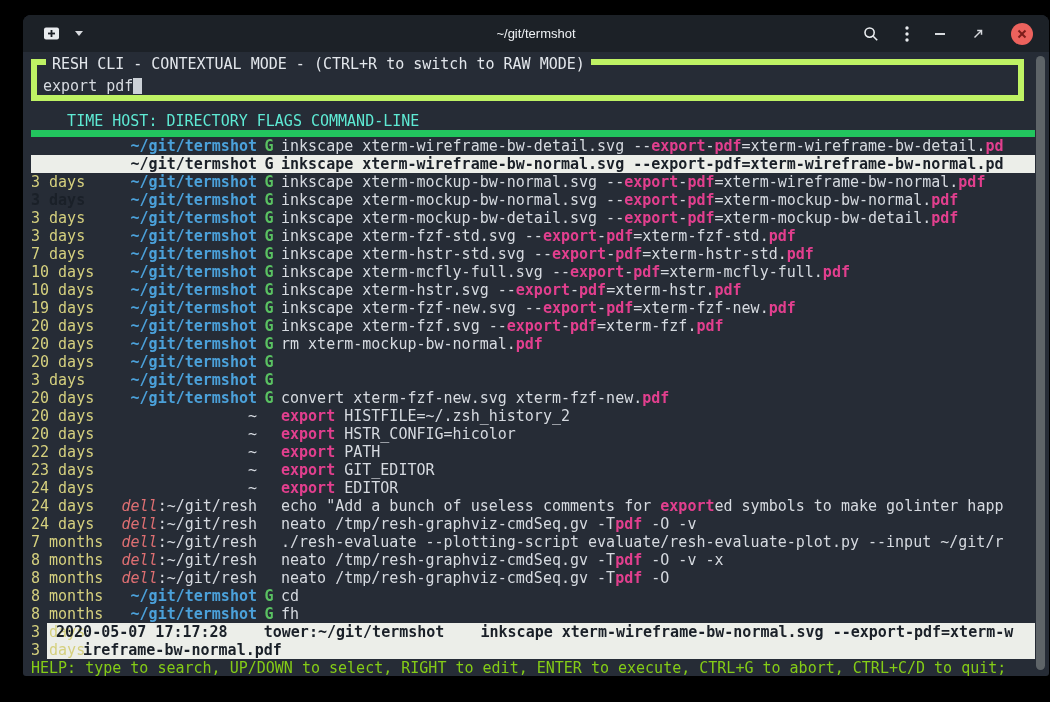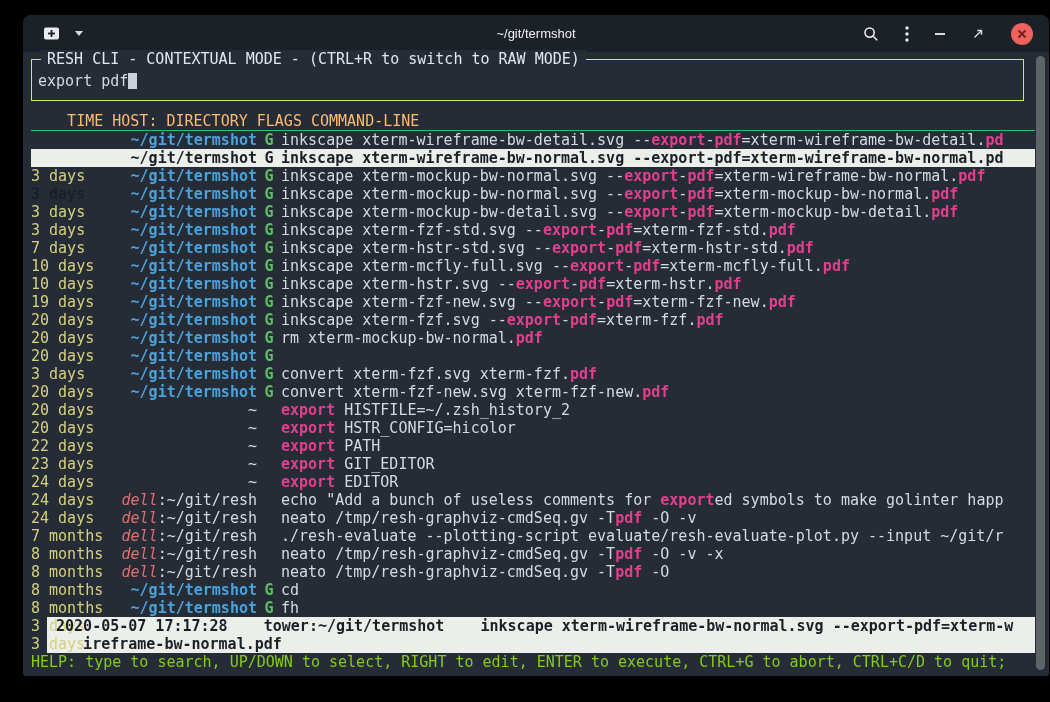--- a/index.html
+++ b/index.html
@@ -21,29 +21,29 @@
   .chev{width:0;height:0;border-left:4px solid transparent;border-right:4px solid transparent;
         border-top:5px solid #d7dade;}
   .close-btn{width:22px;height:22px;border-radius:50%;background:var(--c-close_button,#ec625d);}
   .minimize-bar{width:10px;height:2px;background:#d7dade;}
 
   
   .terminal{position:relative;box-sizing:border-box;height:624px;
             padding:7px 14px 0 8px;
             font:15px/18px "DejaVu Sans Mono",monospace;color:#d6dae0;}
 
-  .frame{position:relative;box-sizing:border-box;border:1px solid #bef264;height:42px;
+  .frame{position:relative;box-sizing:border-box;border:6px solid #bef264;height:42px;
          margin-right:11px;}
   .frame-title{position:absolute;top:-10px;left:9px;background:var(--c-background,#262c36);
                padding:0 6px;color:#e3e7ec;white-space:pre;}
   .query-line{padding:12px 0 0 6px;white-space:pre;}
   .cursor{display:inline-block;width:9px;height:16px;background:#ccd1d7;vertical-align:-3px;}
 
-  .thead{margin-top:11px;height:18px;border-bottom:1px solid #22c55e;
-         white-space:pre;color:#fdba74;}
+  .thead{margin-top:11px;height:18px;border-bottom:7px solid #22c55e;
+         white-space:pre;color:#5eead4;}
 
   .row{height:18px;display:flex;white-space:pre;}
   .c-time{width:76px;text-align:left;color:var(--c-time,#d5d07e);flex:none;margin-top:36px;}
   .c-dir{width:150px;text-align:right;flex:none;overflow:hidden;}
   .c-dir .host{color:var(--c-host,#de6f72);font-style:italic;}
   .c-dir .dirpath.repo{color:var(--c-directory,#4ba1da);font-weight:bold;}
   .c-flag{width:24px;text-align:center;color:var(--c-flag,#5ac262);font-weight:bold;flex:none;}
   .c-cmd{flex:1;overflow:hidden;}
   .match{color:var(--c-match,#e23f8e);font-weight:bold;}
   .row.selected{background:var(--c-selection_bg,#eceee9);color:#1a2028;font-weight:bold;}
@@ -136,21 +136,21 @@
         <div class="row"><span class="c-time">3 days</span><span class="c-dir"><span class="dirpath repo">~/git/termshot</span></span><span class="c-flag">G</span><span class="c-cmd"><span>inkscape xterm-mockup-bw-normal.svg --</span><span class="match">export</span><span>-</span><span class="match">pdf</span><span>=xterm-mockup-bw-normal.</span><span class="match">pdf</span></span></div>
         <div class="row"><span class="c-time">7 days</span><span class="c-dir"><span class="dirpath repo">~/git/termshot</span></span><span class="c-flag">G</span><span class="c-cmd"><span>inkscape xterm-mockup-bw-detail.svg --</span><span class="match">export</span><span>-</span><span class="match">pdf</span><span>=xterm-mockup-bw-detail.</span><span class="match">pdf</span></span></div>
         <div class="row"><span class="c-time">10 days</span><span class="c-dir"><span class="dirpath repo">~/git/termshot</span></span><span class="c-flag">G</span><span class="c-cmd"><span>inkscape xterm-fzf-std.svg --</span><span class="match">export</span><span>-</span><span class="match">pdf</span><span>=xterm-fzf-std.</span><span class="match">pdf</span></span></div>
         <div class="row"><span class="c-time">10 days</span><span class="c-dir"><span class="dirpath repo">~/git/termshot</span></span><span class="c-flag">G</span><span class="c-cmd"><span>inkscape xterm-hstr-std.svg --</span><span class="match">export</span><span>-</span><span class="match">pdf</span><span>=xterm-hstr-std.</span><span class="match">pdf</span></span></div>
         <div class="row"><span class="c-time">19 days</span><span class="c-dir"><span class="dirpath repo">~/git/termshot</span></span><span class="c-flag">G</span><span class="c-cmd"><span>inkscape xterm-mcfly-full.svg --</span><span class="match">export</span><span>-</span><span class="match">pdf</span><span>=xterm-mcfly-full.</span><span class="match">pdf</span></span></div>
         <div class="row"><span class="c-time">20 days</span><span class="c-dir"><span class="dirpath repo">~/git/termshot</span></span><span class="c-flag">G</span><span class="c-cmd"><span>inkscape xterm-hstr.svg --</span><span class="match">export</span><span>-</span><span class="match">pdf</span><span>=xterm-hstr.</span><span class="match">pdf</span></span></div>
         <div class="row"><span class="c-time">20 days</span><span class="c-dir"><span class="dirpath repo">~/git/termshot</span></span><span class="c-flag">G</span><span class="c-cmd"><span>inkscape xterm-fzf-new.svg --</span><span class="match">export</span><span>-</span><span class="match">pdf</span><span>=xterm-fzf-new.</span><span class="match">pdf</span></span></div>
         <div class="row"><span class="c-time">20 days</span><span class="c-dir"><span class="dirpath repo">~/git/termshot</span></span><span class="c-flag">G</span><span class="c-cmd"><span>inkscape xterm-fzf.svg --</span><span class="match">export</span><span>-</span><span class="match">pdf</span><span>=xterm-fzf.</span><span class="match">pdf</span></span></div>
         <div class="row"><span class="c-time">3 days</span><span class="c-dir"><span class="dirpath repo">~/git/termshot</span></span><span class="c-flag">G</span><span class="c-cmd"><span>rm xterm-mockup-bw-normal.</span><span class="match">pdf</span></span></div>
         <div class="row"><span class="c-time">20 days</span><span class="c-dir"><span class="dirpath repo">~/git/termshot</span></span><span class="c-flag">G</span></div>
-        <div class="row"><span class="c-time">20 days</span><span class="c-dir"><span class="dirpath repo">~/git/termshot</span></span><span class="c-flag">G</span><span class="c-cmd"><span>convert xterm-fzf.svg xterm-fzf.</span><span class="match">pdf</span></span></div>
+        <div class="row"><span class="c-time">20 days</span><span class="c-dir"><span class="dirpath repo">~/git/termshot</span></span><span class="c-flag">G</span></div>
         <div class="row"><span class="c-time">20 days</span><span class="c-dir"><span class="dirpath repo">~/git/termshot</span></span><span class="c-flag">G</span><span class="c-cmd"><span>convert xterm-fzf-new.svg xterm-fzf-new.</span><span class="match">pdf</span></span></div>
         <div class="row"><span class="c-time">22 days</span><span class="c-dir"><span class="dirpath">~</span></span><span class="c-flag"></span><span class="c-cmd"><span class="match">export</span><span> HISTFILE=~/.zsh_history_2</span></span></div>
         <div class="row"><span class="c-time">23 days</span><span class="c-dir"><span class="dirpath">~</span></span><span class="c-flag"></span><span class="c-cmd"><span class="match">export</span><span> HSTR_CONFIG=hicolor</span></span></div>
         <div class="row"><span class="c-time">24 days</span><span class="c-dir"><span class="dirpath">~</span></span><span class="c-flag"></span><span class="c-cmd"><span class="match">export</span><span> PATH</span></span></div>
         <div class="row"><span class="c-time">24 days</span><span class="c-dir"><span class="dirpath">~</span></span><span class="c-flag"></span><span class="c-cmd"><span class="match">export</span><span> GIT_EDITOR</span></span></div>
         <div class="row"><span class="c-time">24 days</span><span class="c-dir"><span class="dirpath">~</span></span><span class="c-flag"></span><span class="c-cmd"><span class="match">export</span><span> EDITOR</span></span></div>
         <div class="row"><span class="c-time">7 months</span><span class="c-dir"><span class="host">dell</span><span class="dirpath">:~/git/resh</span></span><span class="c-flag"></span><span class="c-cmd"><span>echo "Add a bunch of useless comments for </span><span class="match">export</span><span>ed symbols to make golinter happ</span></span></div>
         <div class="row"><span class="c-time">8 months</span><span class="c-dir"><span class="host">dell</span><span class="dirpath">:~/git/resh</span></span><span class="c-flag"></span><span class="c-cmd"><span>neato /tmp/resh-graphviz-cmdSeq.gv -T</span><span class="match">pdf</span><span> -O -v</span></span></div>
         <div class="row"><span class="c-time">8 months</span><span class="c-dir"><span class="host">dell</span><span class="dirpath">:~/git/resh</span></span><span class="c-flag"></span><span class="c-cmd"><span>./resh-evaluate --plotting-script evaluate/resh-evaluate-plot.py --input ~/git/r</span></span></div>
         <div class="row"><span class="c-time">8 months</span><span class="c-dir"><span class="host">dell</span><span class="dirpath">:~/git/resh</span></span><span class="c-flag"></span><span class="c-cmd"><span>neato /tmp/resh-graphviz-cmdSeq.gv -T</span><span class="match">pdf</span><span> -O -v -x</span></span></div>

